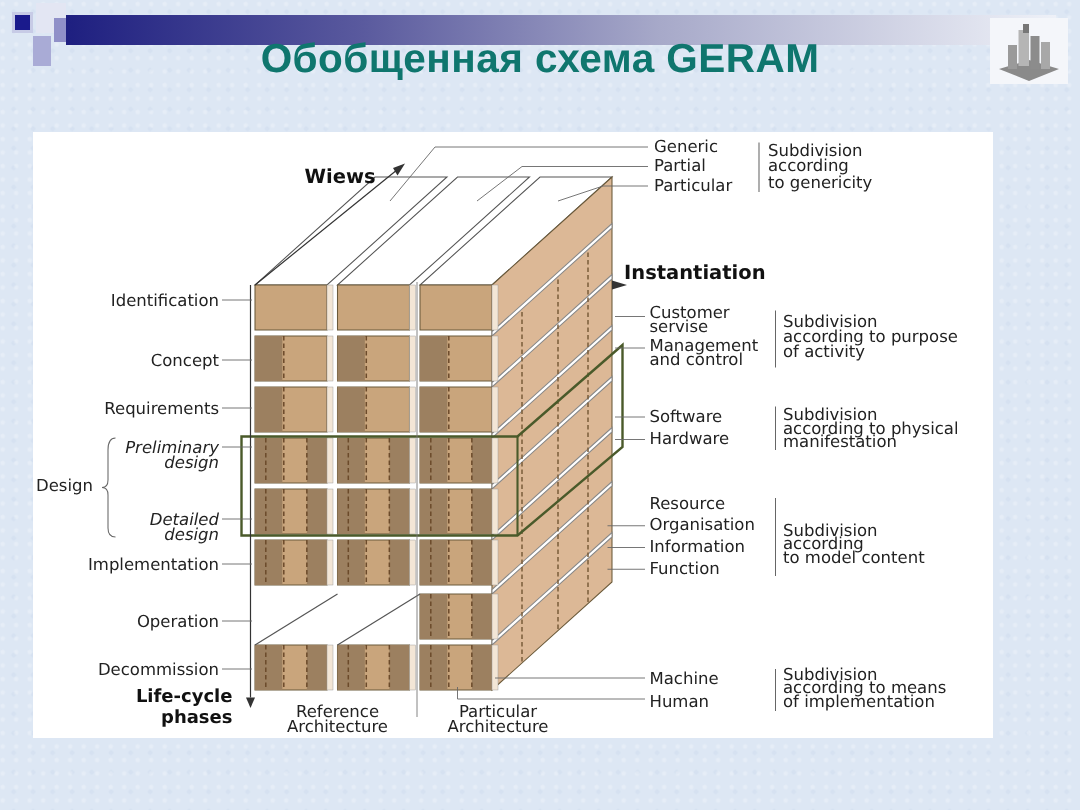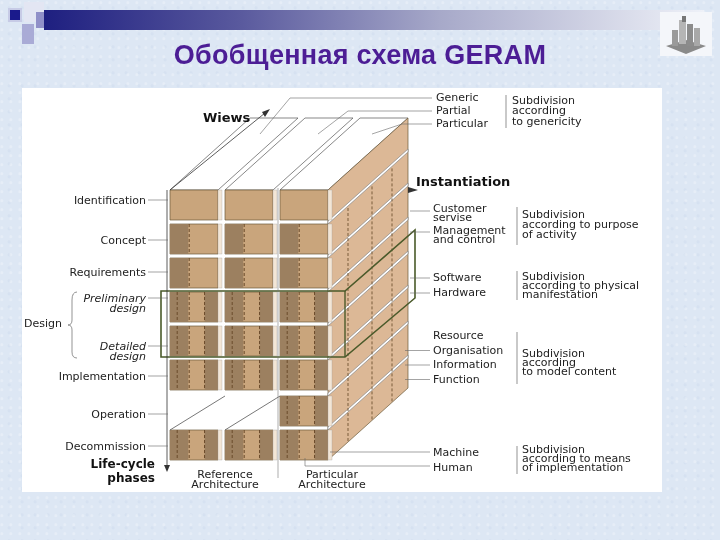--- a/index.html
+++ b/index.html
@@ -19,23 +19,23 @@
   .sq3 { left:22px; top:24px; width:12px; height:20px; background:#a9abd6; }
   .sq4 { left:36px; top:12px; width:14px; height:16px; background:#9090c8; }
   .title-bar {
     position:absolute; left:44px; top:10px; width:660px; height:20px;
     background:linear-gradient(to right, #1e1f80 0%, #5a5a9e 30%, #a7a9c9 60%, #eef1f8 100%);
   }
   .logo-box {
     position:absolute; left:660px; top:12px; width:52px; height:44px; background:#f4f6fa;
   }
   .page-title {
-    position:absolute; left:0; top:40px; width:720px; text-align:center;
+    position:absolute; left:0; top:24px; width:720px; text-align:center;
     font-family:"Liberation Sans", sans-serif; font-weight:bold; font-size:27px;
-    color:#4c1d95; letter-spacing:0.3px;
+    color:#0f766e; letter-spacing:0.3px;
   }
   .panel {
     position:absolute; left:22px; top:88px; width:640px; height:404px; background:#ffffff;
   }
   svg text { font-family:"DejaVu Sans", sans-serif; }
 </style>
 </head>
 <body>
 
 <div class="deco-sq sq2"></div>

